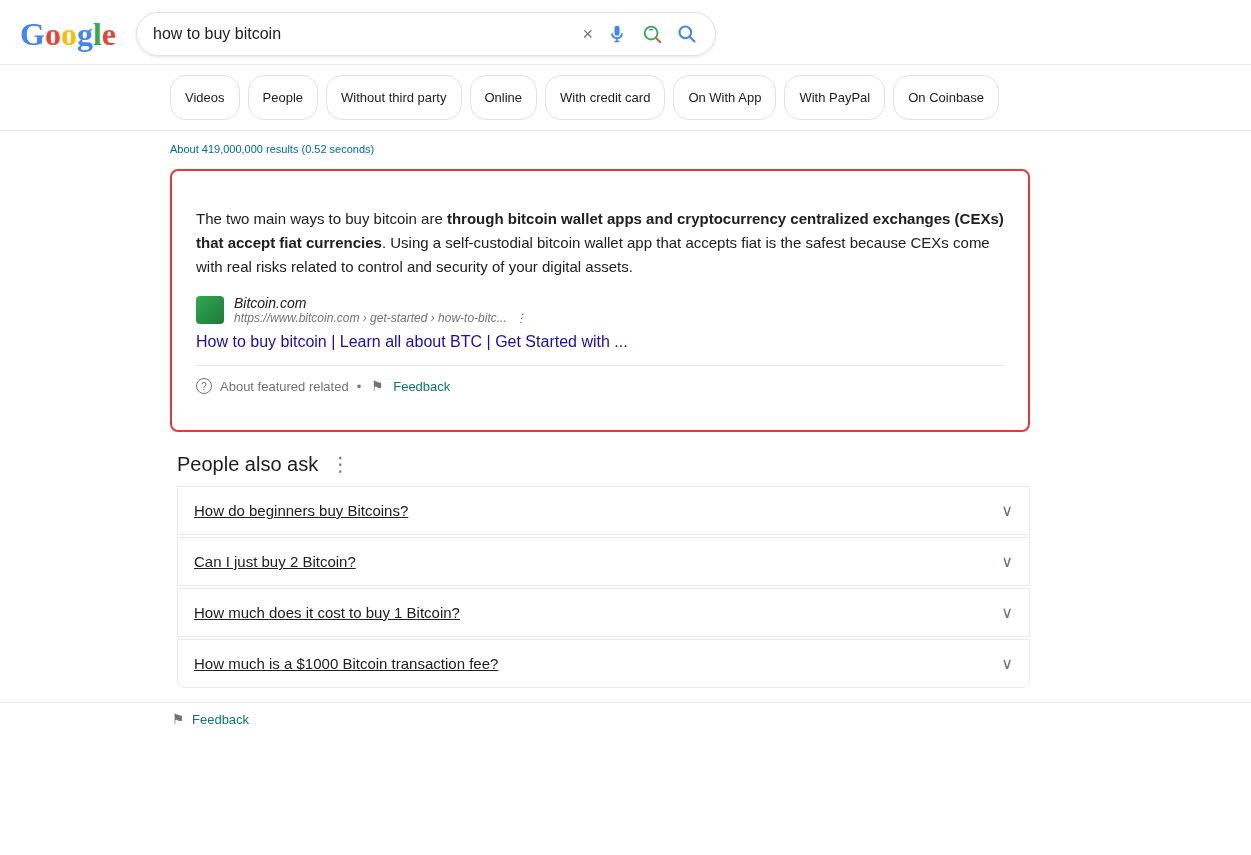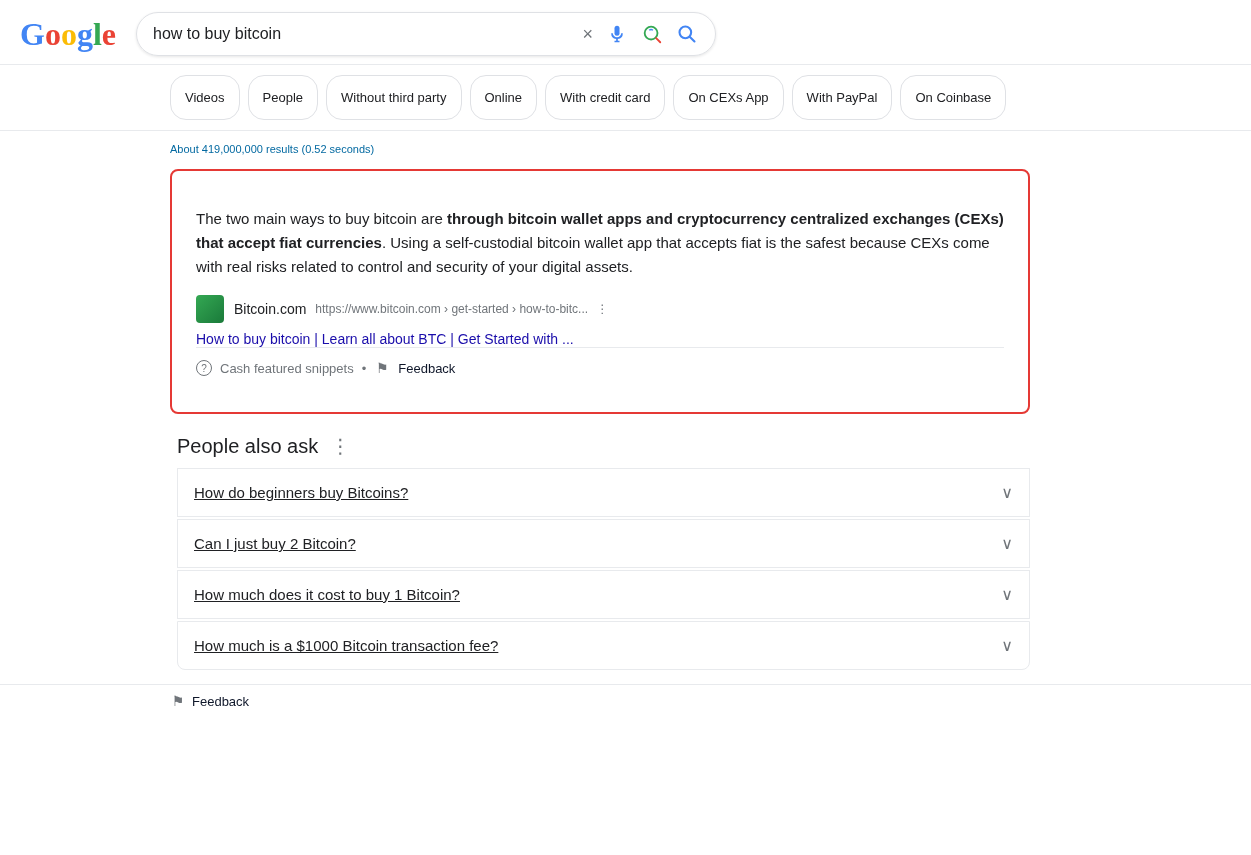--- a/index.html
+++ b/index.html
@@ -123,44 +123,45 @@
     .favicon {
       width: 28px;
       height: 28px;
       background: linear-gradient(135deg, #34A853, #1a7a3a);
       border-radius: 4px;
       display: inline-block;
       flex-shrink: 0;
     }
     .source-info {
       display: flex;
-      flex-direction: row;
+      flex-direction: column;
+      font-style: italic;
     }
     .source-name {
       font-size: 14px;
       color: #202124;
     }
     .source-url {
       font-size: 12px;
       color: #70757a;
       display: flex;
       align-items: center;
       gap: 4px;
-      margin-left: 9px;
     }
     .source-url-dots {
       color: #70757a;
       cursor: pointer;
       margin-left: 4px;
     }
     .snippet-link {
       color: #1a0dab;
-      font-size: 14px;
+      font-size: 16px;
       text-decoration: none;
       display: block;
+      margin-bottom: 14px;
     }
     .snippet-footer {
       display: flex;
       align-items: center;
       gap: 8px;
       padding-top: 12px;
       border-top: 1px solid #e8eaed;
       color: #70757a;
       font-size: 13px;
     }
@@ -178,21 +179,21 @@
     .feedback-icon {
       width: 16px;
       height: 16px;
       display: inline-flex;
       align-items: center;
       justify-content: center;
       font-size: 14px;
     }
     .dot-sep { color: #70757a; }
     .feedback-link {
-      color: #0f172a;
+      color: #0f766e;
       cursor: pointer;
       text-decoration: none;
     }
 
     
     .paa-section {
       max-width: 860px;
       padding-left: 7px;
     }
     .paa-header {
@@ -301,21 +302,21 @@
   <div class="chip">
     <span>Without third party</span>
   </div>
   <div class="chip">
     <span>Online</span>
   </div>
   <div class="chip">
     <span>With credit card</span>
   </div>
   <div class="chip">
-    <span>On CEXs App</span>
+    <span>On With App</span>
   </div>
   <div class="chip">
     <span>With PayPal</span>
   </div>
   <div class="chip">
     <span>On Coinbase</span>
   </div>
 </div>
 
 <div class="results-area">
@@ -331,21 +332,21 @@
         <span class="source-name">Bitcoin.com</span>
         <span class="source-url">
           <span>https://www.bitcoin.com › get-started › how-to-bitc...</span>
           <span class="source-url-dots">⋮</span>
         </span>
       </div>
     </div>
     <a class="snippet-link" href="#">How to buy bitcoin | Learn all about BTC | Get Started with ...</a>
     <div class="snippet-footer">
       <span class="snippet-footer-icon">?</span>
-      <span>Cash featured snippets</span>
+      <span>About featured related</span>
       <span class="dot-sep">•</span>
       <span class="feedback-icon">⚑</span>
       <span class="feedback-link">Feedback</span>
     </div>
   </div>
 
   <div class="paa-section">
     <div class="paa-header">
       <span>People also ask</span>
       <span class="paa-dots">⋮</span>

